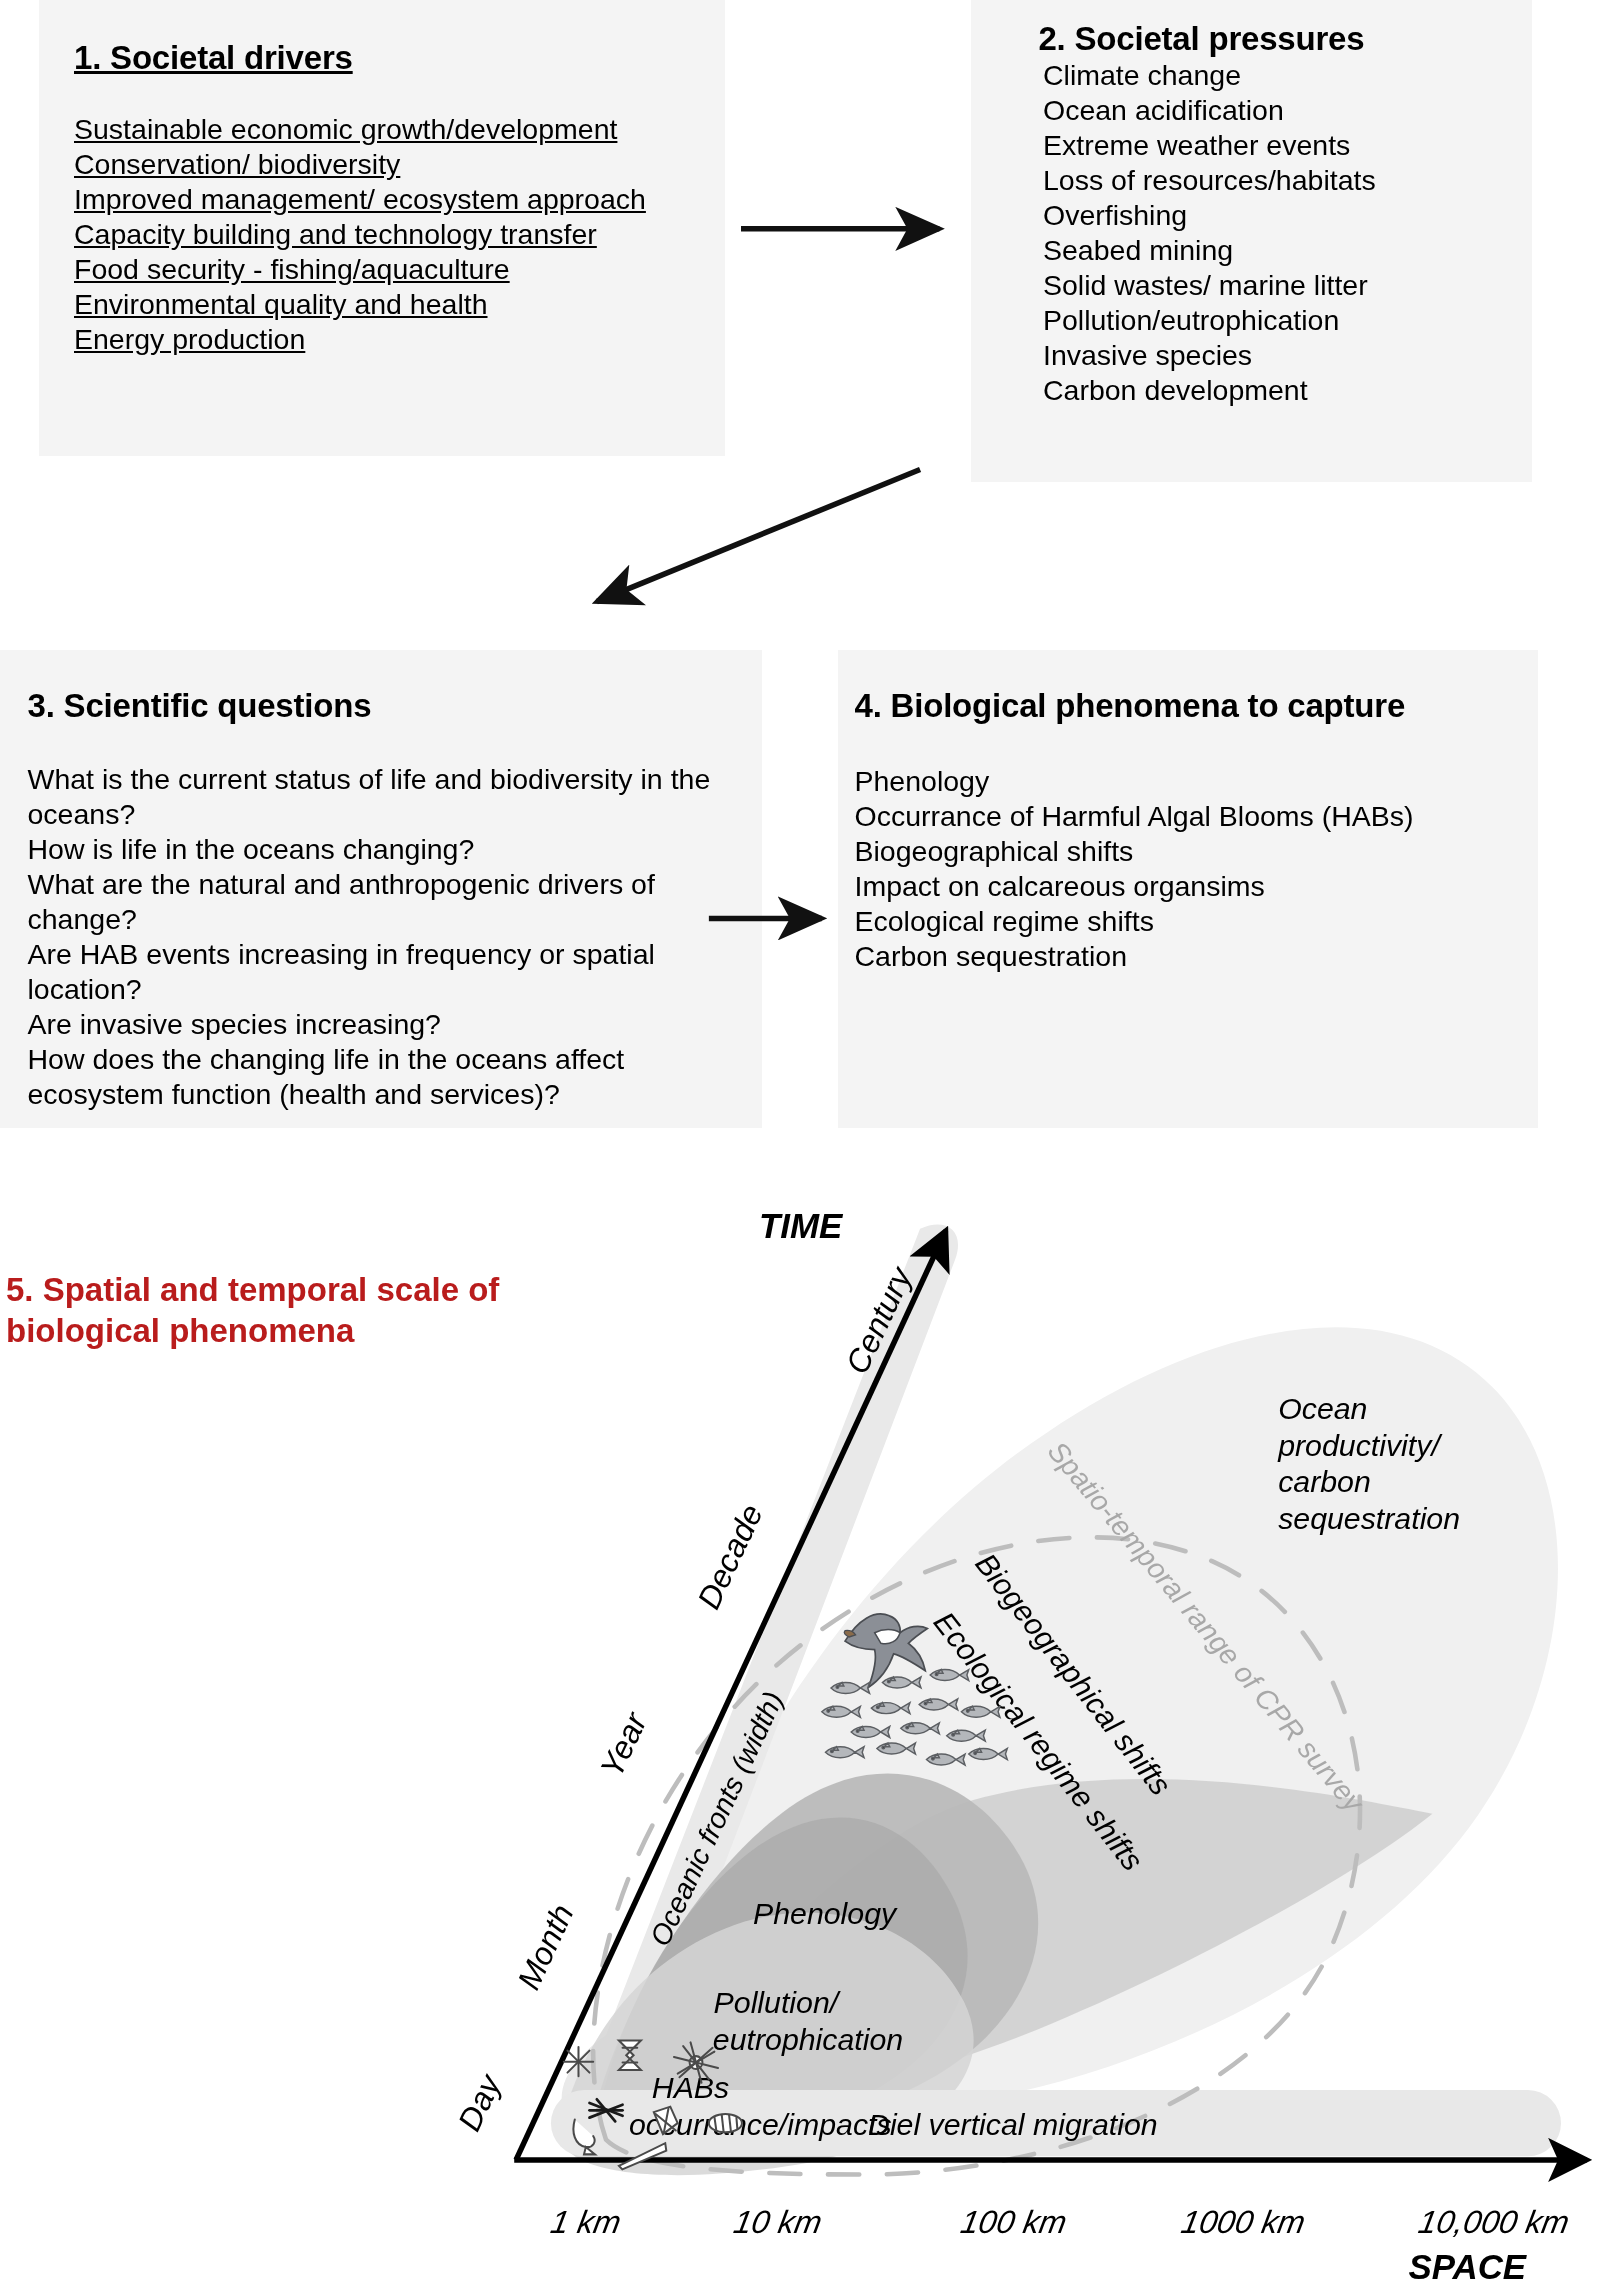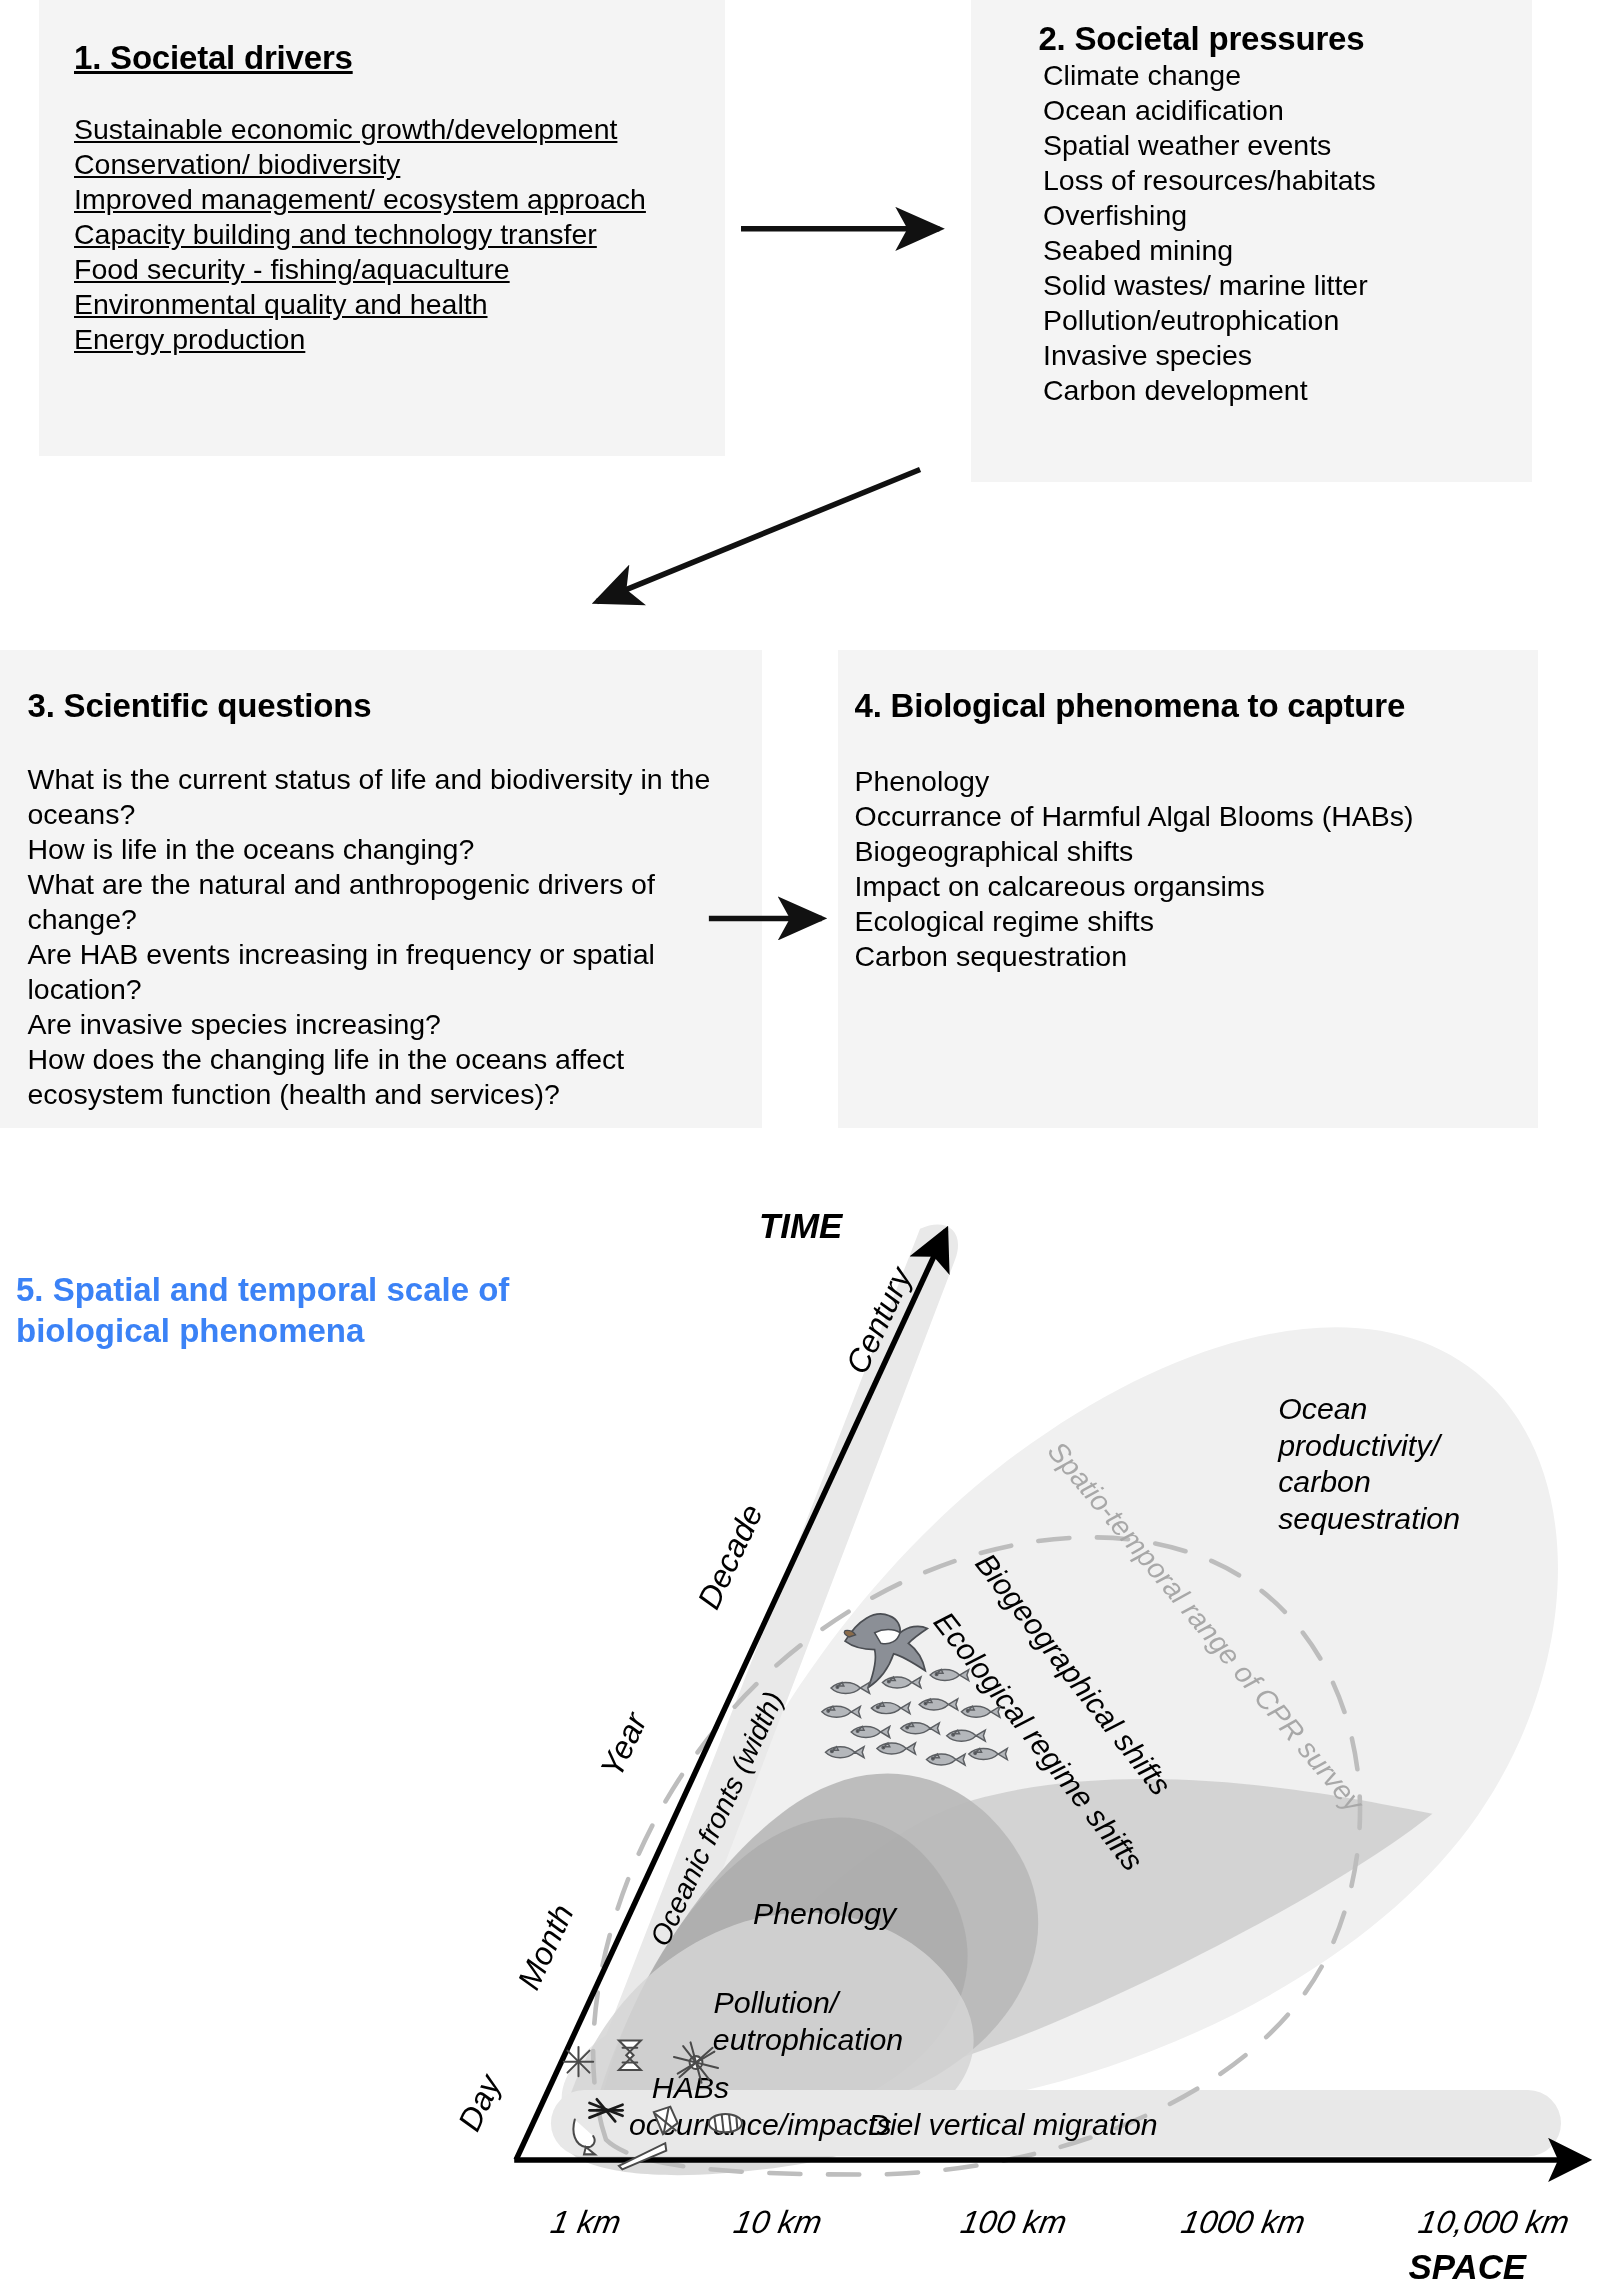--- a/index.html
+++ b/index.html
@@ -34,22 +34,22 @@
   #box3{left:0px;top:650px;width:762px;height:478px;padding:37px 0 0 27.5px;}
   #box3 ul{margin-top:37px;width:698px;}
   #box3 li{line-height:35px;}
 
   
   #box4{left:838px;top:650px;width:700px;height:478px;padding:37px 0 0 16.5px;}
   #box4 ul{margin-top:39px;}
 
   
   #sec5title{
-    position:absolute;left:16px;top:1269px;width:588px;
-    font-size:33px;font-weight:bold;line-height:41px;color:#3b82f6;
+    position:absolute;left:6px;top:1269px;width:588px;
+    font-size:33px;font-weight:bold;line-height:41px;color:#b91c1c;
   }
 
   svg.overlay{position:absolute;left:0;top:0;width:1617px;height:2296px;}
 
   .axis-label{
     font-family:"Liberation Sans", sans-serif;
     font-style:italic;font-weight:bold;font-size:38px;fill:#000;
   }
   .tick{
     font-family:"Liberation Sans", sans-serif;
@@ -82,21 +82,21 @@
     <li>Environmental quality and health</li>
     <li>Energy production</li>
   </ul>
 </div>
 
 <div class="box" id="box2">
   <h2>2. Societal pressures</h2>
   <ul>
     <li>Climate change</li>
     <li>Ocean acidification</li>
-    <li>Spatial weather events</li>
+    <li>Extreme weather events</li>
     <li>Loss of resources/habitats</li>
     <li>Overfishing</li>
     <li>Seabed mining</li>
     <li>Solid wastes/ marine litter</li>
     <li>Pollution/eutrophication</li>
     <li>Invasive species</li>
     <li>Carbon development</li>
   </ul>
 </div>
 

